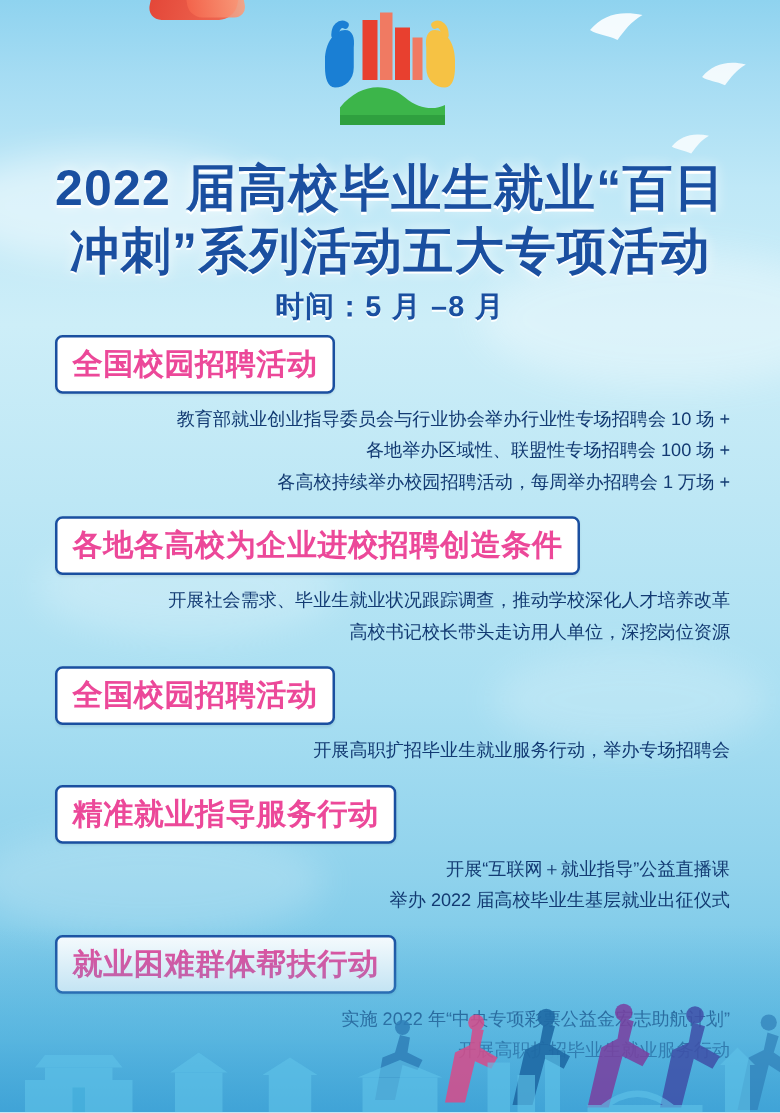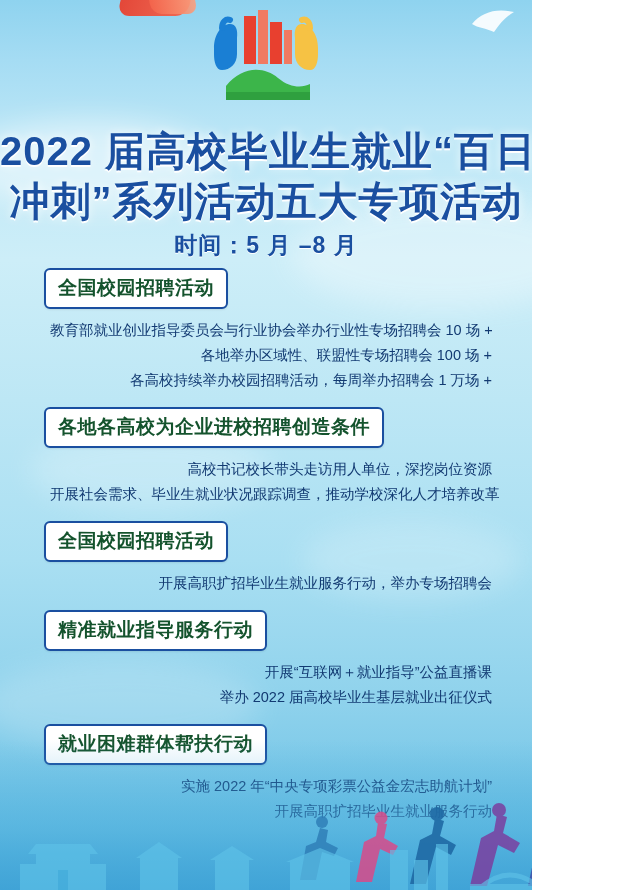--- a/index.html
+++ b/index.html
@@ -7,21 +7,21 @@
     padding: 0;
   }
   body {
     width: 624px;
     height: 890px;
     font-family: "Liberation Sans", sans-serif;
     overflow: hidden;
   }
   .poster {
     position: relative;
-    width: 532px;
+    width: 624px;
     height: 890px;
     overflow: hidden;
     background:
       linear-gradient(to bottom,
         #8fd3ef 0px,
         #a5dcf3 60px,
         #bfe8f7 150px,
         #cdeef8 260px,
         #bde7f5 400px,
         #a9dff2 560px,
@@ -119,23 +119,23 @@
   }
   .section {
     margin-bottom: 14px;
   }
   .sec-head {
     display: inline-block;
     background: #ffffff;
     border: 2px solid #1a4fa0;
     border-radius: 6px;
     padding: 5px 12px 6px 12px;
-    font-size: 19px;
+    font-size: 24px;
     font-weight: bold;
-    color: #14532d;
+    color: #ec4899;
     letter-spacing: .5px;
     box-shadow: 0 1px 2px rgba(0,0,0,.08);
   }
   .sec-body {
     margin-top: 9px;
     padding-left: 6px;
   }
   .sec-line {
     font-size: 14.5px;
     line-height: 25px;
@@ -216,22 +216,22 @@
       <div class="sec-body">
         <div class="sec-line">教育部就业创业指导委员会与行业协会举办行业性专场招聘会 10 场 +</div>
         <div class="sec-line">各地举办区域性、联盟性专场招聘会 100 场 +</div>
         <div class="sec-line">各高校持续举办校园招聘活动，每周举办招聘会 1 万场 +</div>
       </div>
     </div>
 
     <div class="section">
       <div class="sec-head">各地各高校为企业进校招聘创造条件</div>
       <div class="sec-body">
+        <div class="sec-line">开展社会需求、毕业生就业状况跟踪调查，推动学校深化人才培养改革</div>
         <div class="sec-line">高校书记校长带头走访用人单位，深挖岗位资源</div>
-        <div class="sec-line">开展社会需求、毕业生就业状况跟踪调查，推动学校深化人才培养改革</div>
       </div>
     </div>
 
     <div class="section">
       <div class="sec-head">全国校园招聘活动</div>
       <div class="sec-body">
         <div class="sec-line">开展高职扩招毕业生就业服务行动，举办专场招聘会</div>
       </div>
     </div>
 

